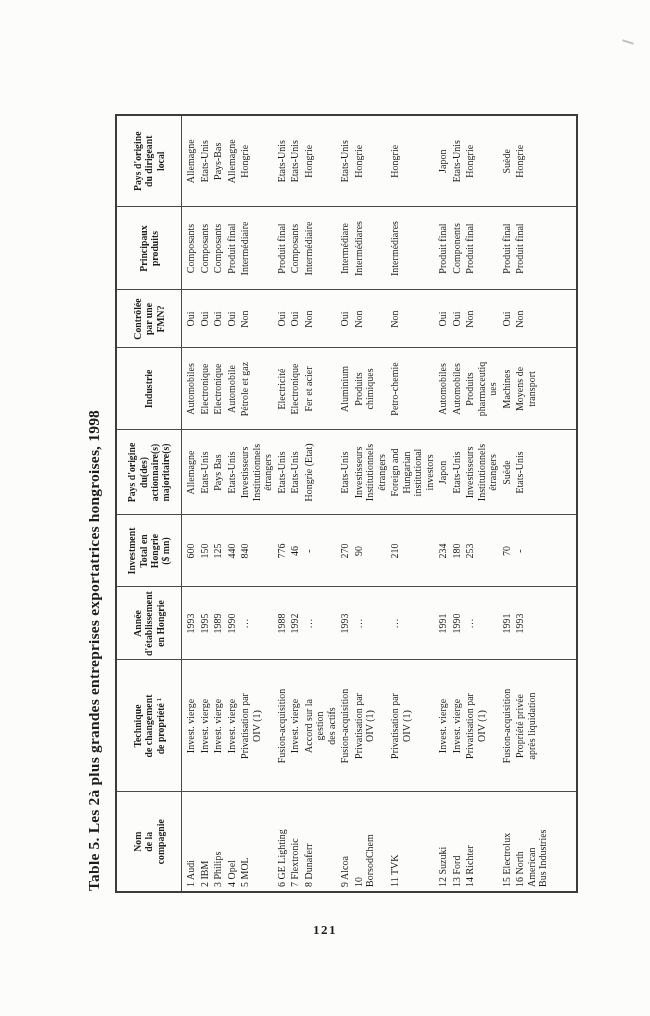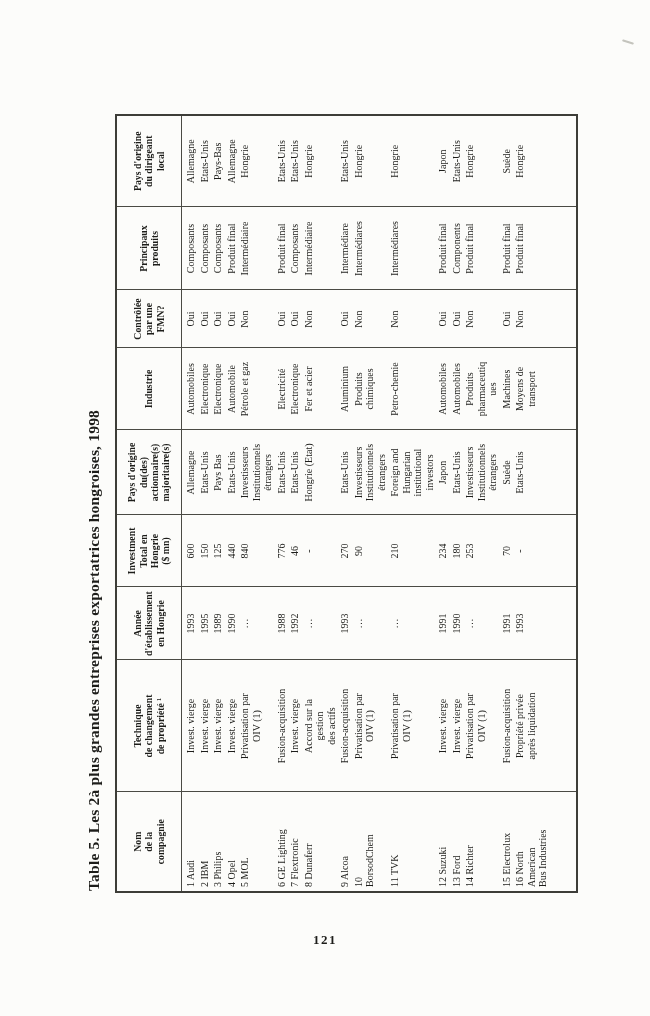--- a/index.html
+++ b/index.html
@@ -50,21 +50,20 @@
     font-weight:bold; border-bottom:1.5px solid #4a4a44;
     font-size:9.8px;
   }
   tbody tr:first-child td { padding-top:3px; }
   td.col-name { text-align:left; padding-left:4px; }
   tr.filler td { height:24px; }
   .page-number {
     position:absolute; top:922px; left:0; width:650px;
     text-align:center; font-size:13px; font-weight:bold;
     letter-spacing:1.5px;
-    margin-top:10px;
   }
   .speck {
     position:absolute; left:622px; top:41px; width:12px; height:2px;
     background:#c4c4bd; transform:rotate(18deg); border-radius:2px;
   }
 </style>
 </head>
 <body>
 
 <div class="sheet">

